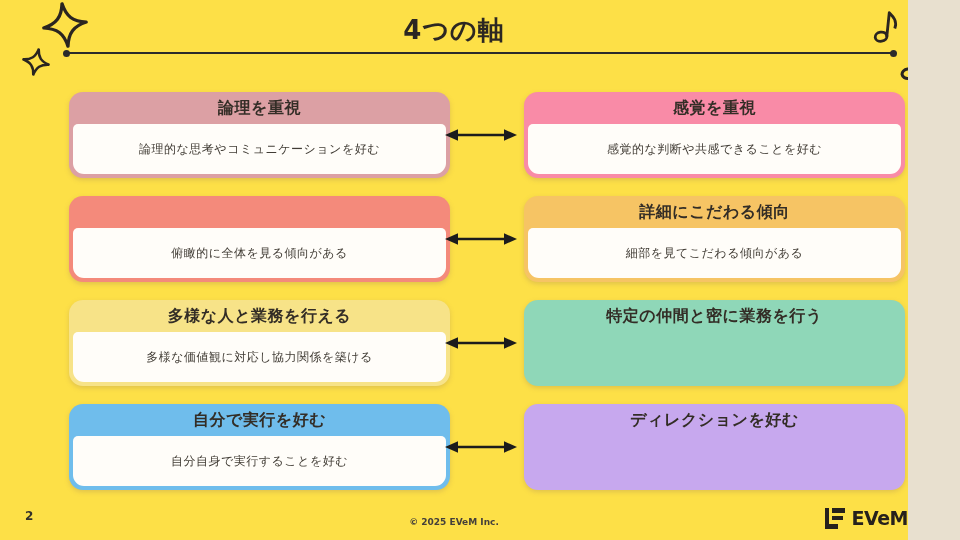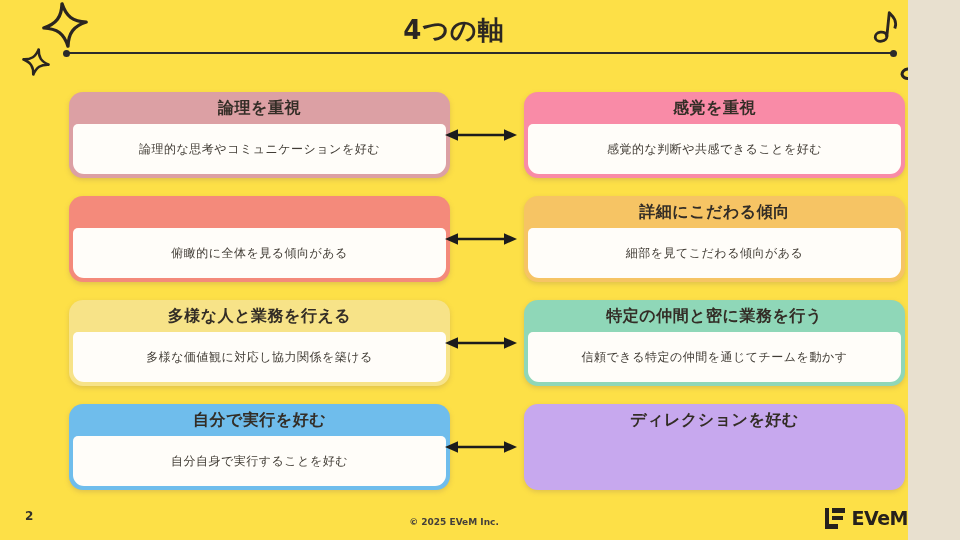--- a/index.html
+++ b/index.html
@@ -224,23 +224,20 @@
     <svg width="72" height="16" viewBox="0 0 72 16">
       <line x1="9" y1="8" x2="63" y2="8" stroke="#1c1c1c" stroke-width="2.6"></line>
       <polygon points="0,8 13,2.2 13,13.8" fill="#1c1c1c"></polygon>
       <polygon points="72,8 59,2.2 59,13.8" fill="#1c1c1c"></polygon>
     </svg>
   </div>
   <div class="card col-right row-2" style="background-color: rgb(143, 215, 184);">
     <div class="card-header">
       <span class="card-title">特定の仲間と密に業務を行う</span>
     </div>
-    <div class="card-body">
-      <span class="card-text">信頼できる特定の仲間を通じてチームを動かす</span>
-    </div>
   </div>
 
   <div class="card col-left row-3" style="background-color: rgb(111, 189, 236);">
     <div class="card-header">
       <span class="card-title">自分で実行を好む</span>
     </div>
     <div class="card-body">
       <span class="card-text">自分自身で実行することを好む</span>
     </div>
   </div>

